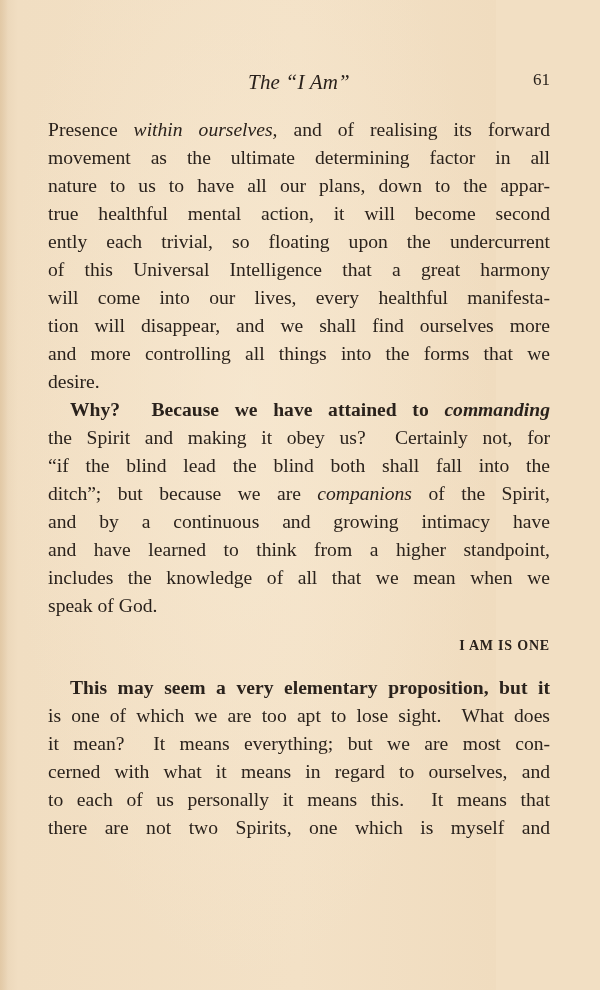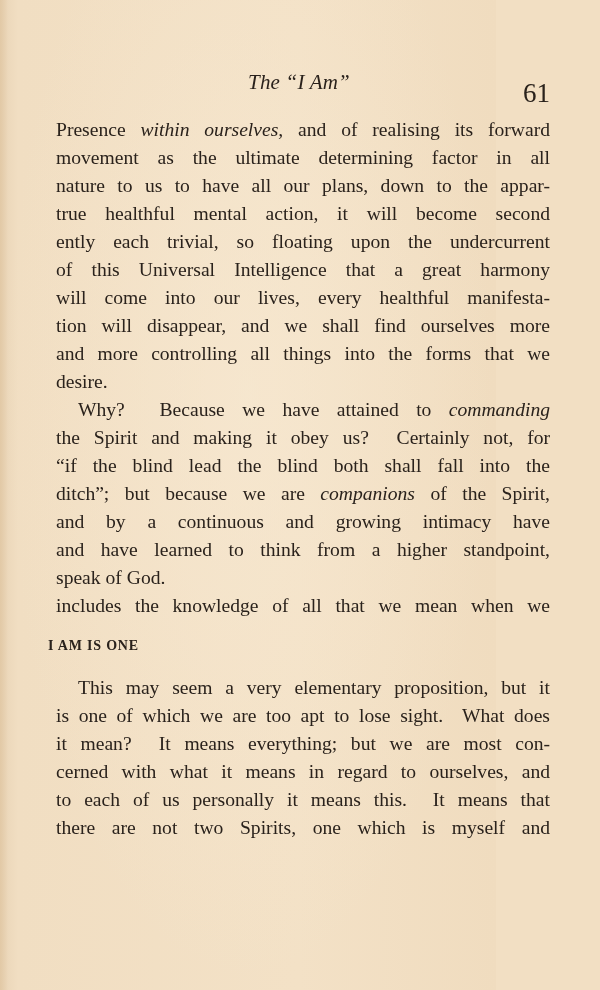--- a/index.html
+++ b/index.html
@@ -41,49 +41,49 @@
       width: 502px;
       text-align: center;
       font-style: italic;
       font-size: 21px;
       top: 0;
       letter-spacing: 0.2px;
     }
     .page-number {
       position: absolute;
       right: 0;
-      top: 8px;
-      font-size: 27px;
+      top: 0;
+      font-size: 17px;
     }
     .body-text {
       position: absolute;
       left: 48px;
       width: 502px;
       top: 116px;
       font-size: 19.6px;
     }
     .line {
       height: 28px;
       line-height: 28px;
       text-align: justify;
       text-align-last: justify;
       white-space: nowrap;
       overflow: visible;
-      margin-left: 8px;
     }
     .line.last {
       text-align-last: left;
     }
     .line.indent {
       padding-left: 22px;
+      font-weight: bold;
     }
     .heading {
       height: 28px;
       line-height: 28px;
-      text-align: left;
+      text-align: right;
       font-size: 14px;
       font-weight: bold;
       letter-spacing: 0.8px;
       margin-top: 12px;
       margin-bottom: 14px;
     }
     em { font-style: italic; }
   </style>
 </head>
 <body>
@@ -109,22 +109,22 @@
         <div class="line"><span>and more controlling all things into the forms that we</span></div>
         <div class="line last"><span>desire.</span></div>
       </div>
     <div id="para-1">
         <div class="line indent"><span>Why?&nbsp; Because we have attained to </span><em>commanding</em></div>
         <div class="line"><span>the Spirit and making it obey us?&nbsp; Certainly not, for</span></div>
         <div class="line"><span>“if the blind lead the blind both shall fall into the</span></div>
         <div class="line"><span>ditch”; but because we are </span><em>companions</em><span> of the Spirit,</span></div>
         <div class="line"><span>and by a continuous and growing intimacy have</span></div>
         <div class="line"><span>and have learned to think from a higher standpoint,</span></div>
+        <div class="line"><span>includes the knowledge of all that we mean when we</span></div>
         <div class="line last"><span>speak of God.</span></div>
-        <div class="line"><span>includes the knowledge of all that we mean when we</span></div>
       </div>
     <div class="heading">I AM IS ONE</div>
     <div id="para-2">
         <div class="line indent"><span>This may seem a very elementary proposition, but it</span></div>
         <div class="line"><span>is one of which we are too apt to lose sight.&nbsp; What does</span></div>
         <div class="line"><span>it mean?&nbsp; It means everything; but we are most con-</span></div>
         <div class="line"><span>cerned with what it means in regard to ourselves, and</span></div>
         <div class="line"><span>to each of us personally it means this.&nbsp; It means that</span></div>
         <div class="line"><span>there are not two Spirits, one which is myself and</span></div>
       </div>

